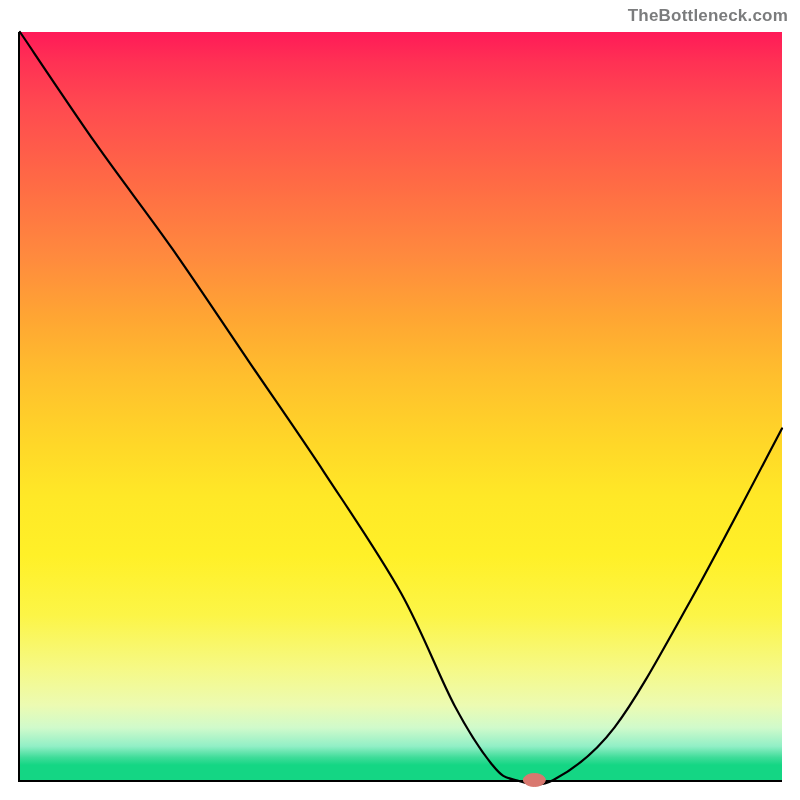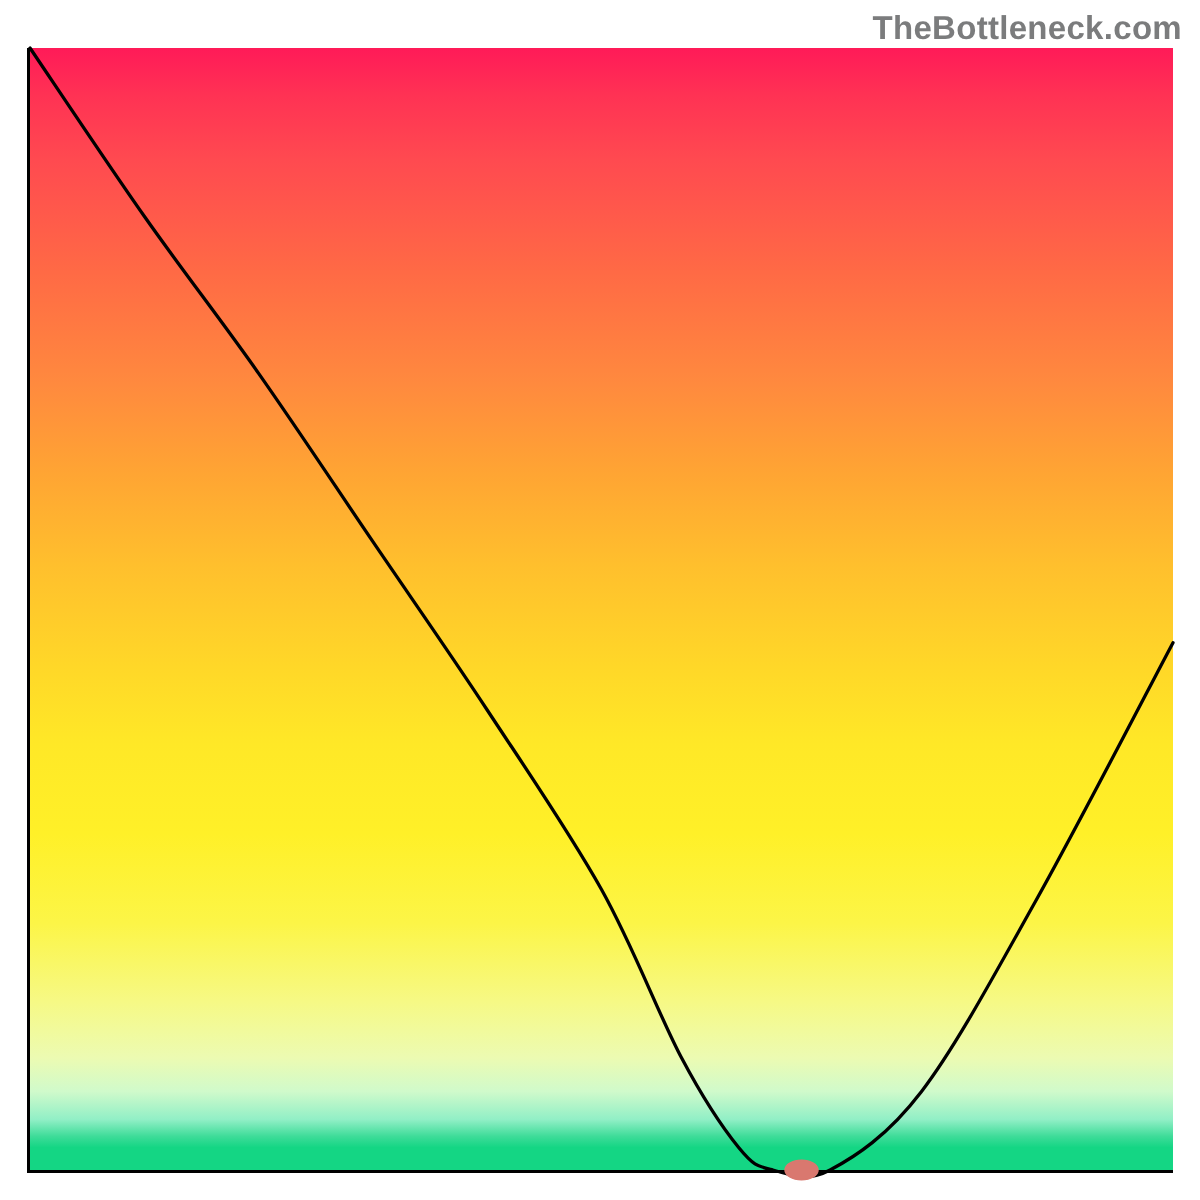--- a/index.html
+++ b/index.html
@@ -66,21 +66,21 @@
   }
   .marker {
     fill: #d9786f;    
     stroke: #d9786f;
   }
   .watermark {
     position: absolute;
     top: 6px;
     right: 12px;
     font-family: Arial, Helvetica, sans-serif;
-    font-size: 22px;
+    font-size: 17px;
     font-weight: bold;
     color: #7b7c7d;
     letter-spacing: 0.2px;
     user-select: none;
   }
 </style>
 </head>
 <body>
 
 <div class="frame">

